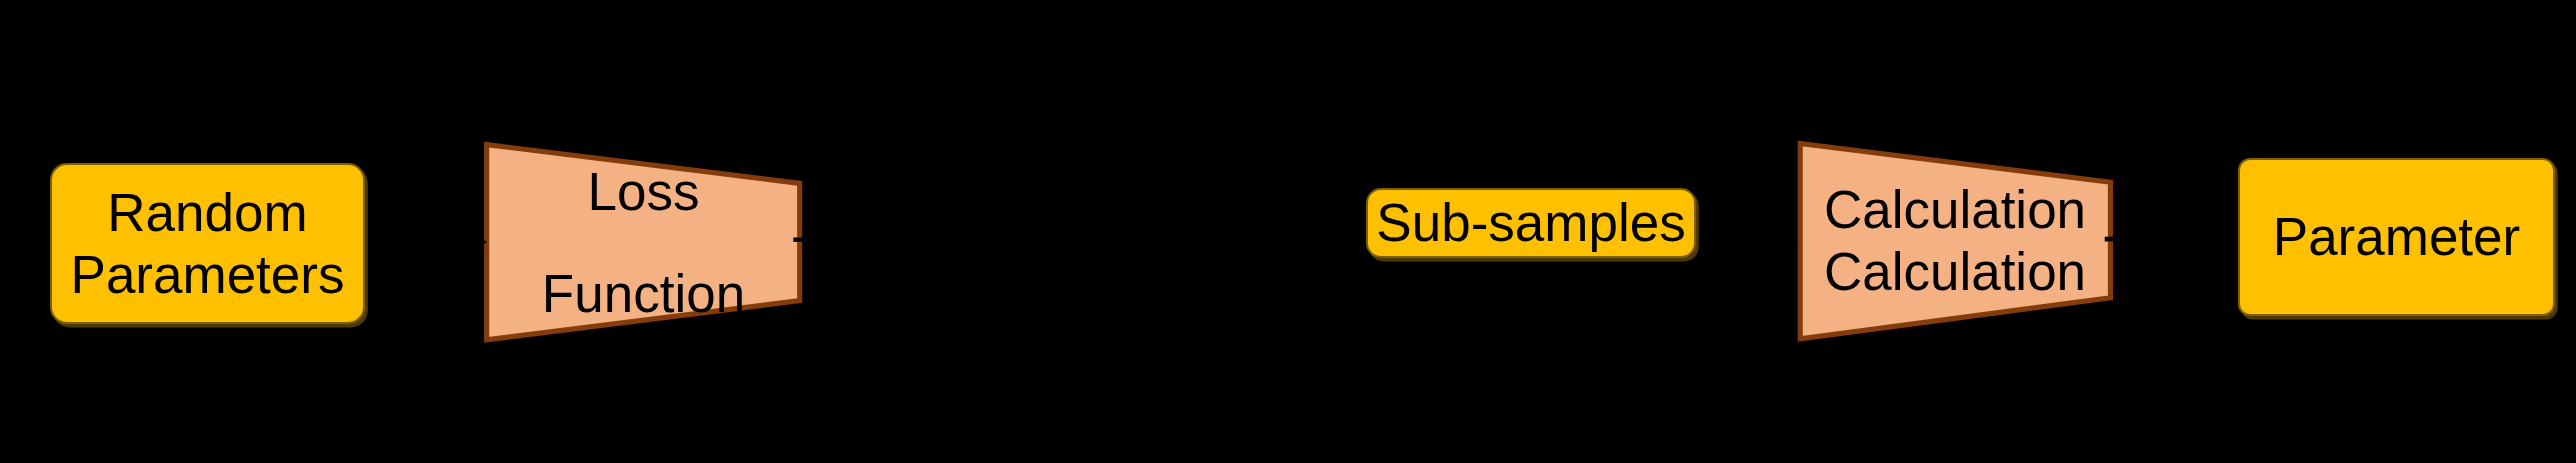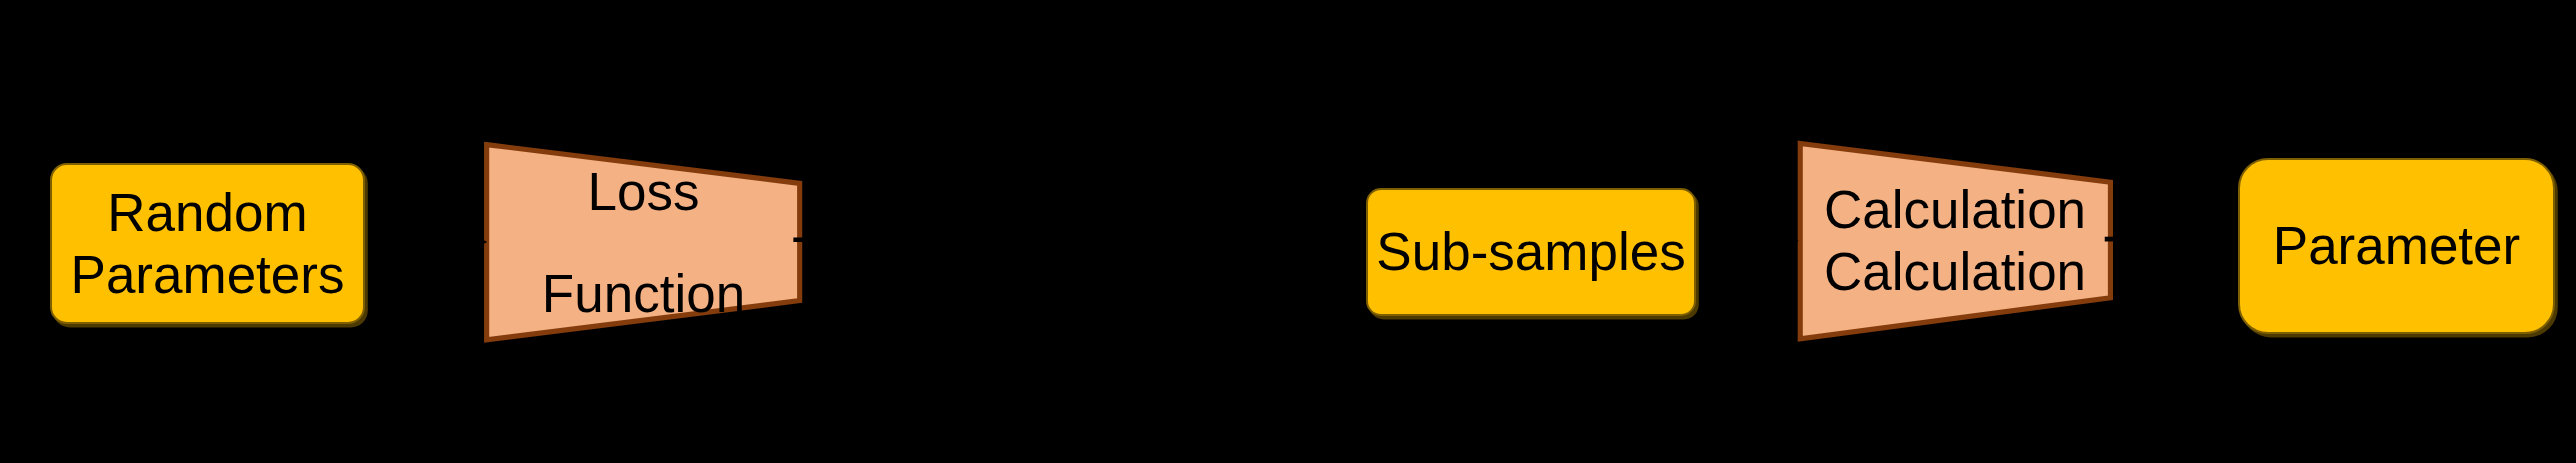--- a/index.html
+++ b/index.html
@@ -24,22 +24,22 @@
   }
   .gold-rect {
     background: #FFC000;
     border: 2.8px solid #7F6000;
     box-sizing: border-box;
     box-shadow: 2.8px 3.4px 0 rgba(90, 68, 0, 0.85);
   }
   
   #n-random   { left: 50px;   top: 163px; width: 315px; height: 161px; border-radius: 17px; }
   #n-fullset  { left: 923px; top: 97px; width: 321px; height: 283px; border-radius: 19.4px; }
-  #n-subs     { left: 1366px; top: 188px; width: 330px; height: 128px; border-radius: 15px; }
-  #n-paramsen { left: 2238px; top: 158px; width: 317px; height: 176px; border-radius: 30px; }
+  #n-subs     { left: 1366px; top: 188px; width: 330px; height: 70px; border-radius: 15px; }
+  #n-paramsen { left: 2238px; top: 158px; width: 317px; height: 158px; border-radius: 12px; }
   
   #n-loss     { left: 487px;  top: 145px; width: 313px; height: 195px; gap: 40px; }
   #n-senscalc { left: 1800px; top: 143px; width: 310px; height: 195px; }
   .svg-layer {
     position: absolute;
     left: 0; top: 0;
     z-index: 1;
   }
   .svg-layer.connectors { z-index: 2; }
 </style>

